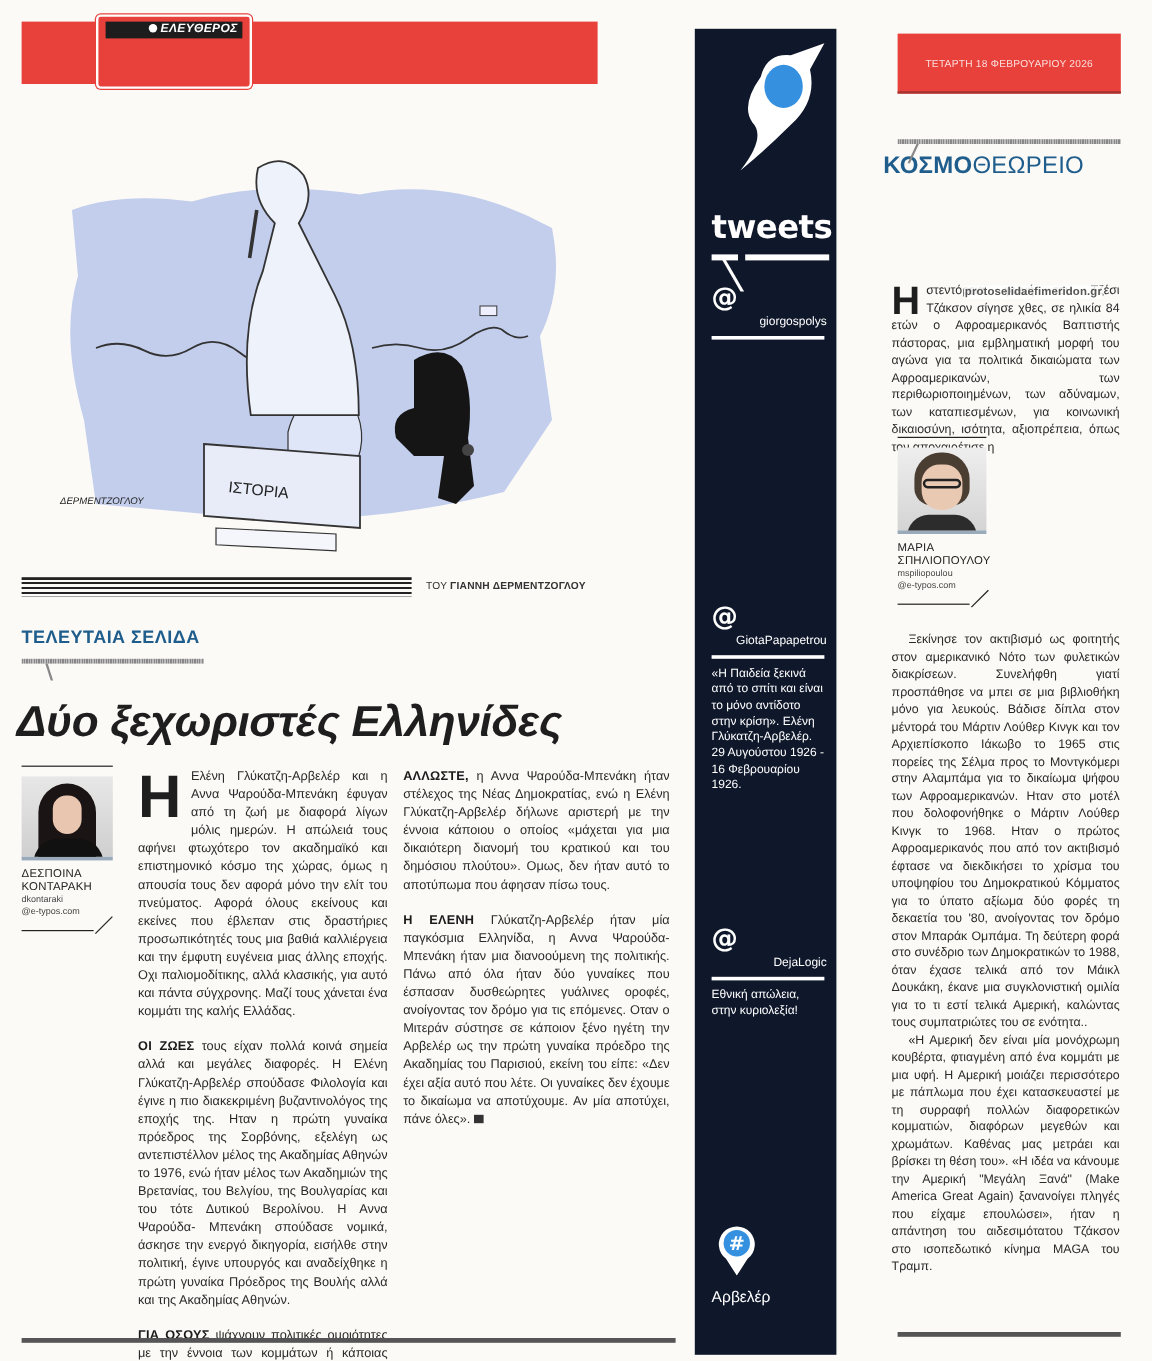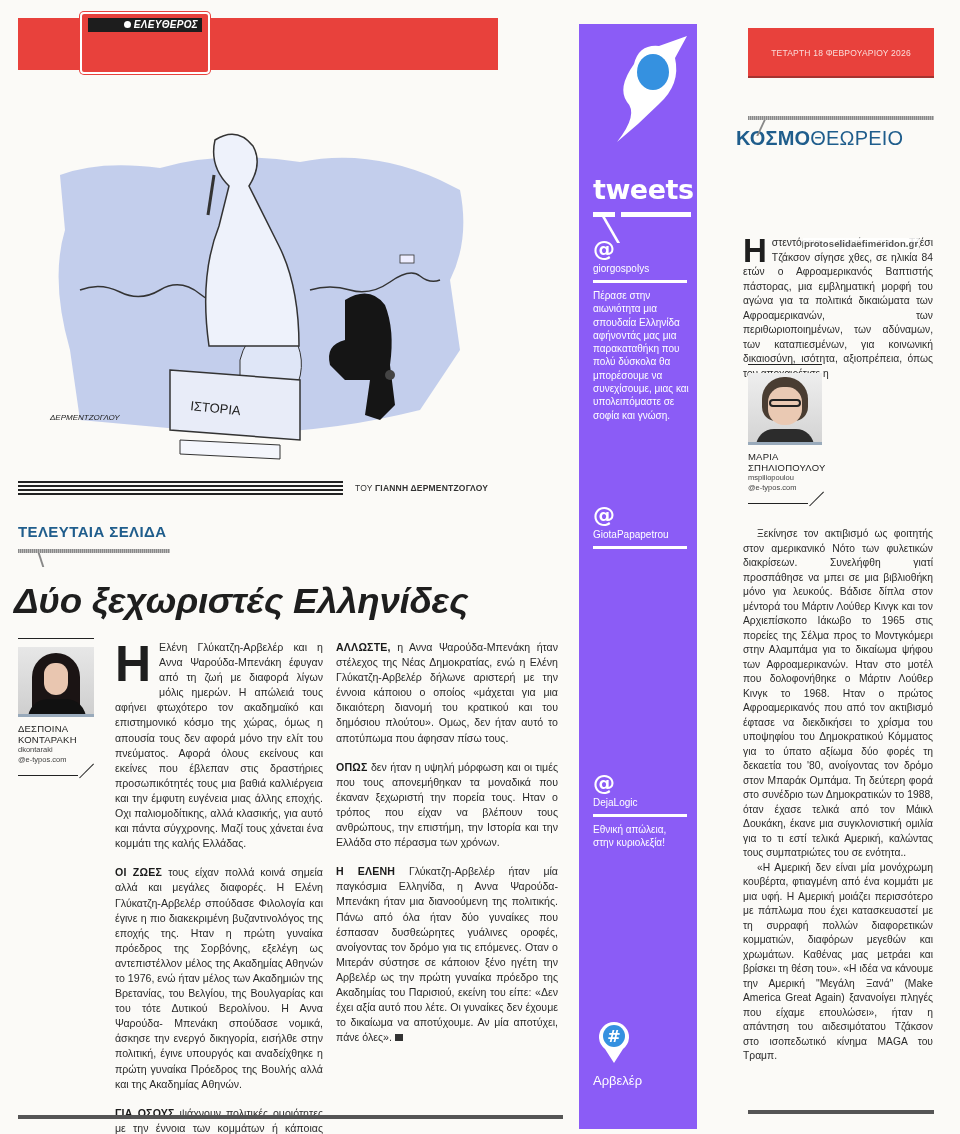--- a/index.html
+++ b/index.html
@@ -43,28 +43,28 @@
   .col { position: absolute; font-size: 10.6px; line-height: 15.1px; color: #2a2a2a; text-align: justify; hyphens: auto; }
   .col p { margin-bottom: 14px; }
   .col b.lead { font-weight: bold; color: #1a1a1a; letter-spacing: .2px; }
   .col1 { left: 115px; top: 640px; width: 208px; }
   .col2 { left: 336px; top: 640px; width: 222px; }
   .dropcap { float: left; font-size: 50px; line-height: 44px; font-weight: bold; color: #1e1e1e; margin: 2px 8px 0 0; font-family: "Liberation Sans", sans-serif; }
   .endmark { display: inline-block; width: 8px; height: 7px; background: #333; margin-left: 3px; }
   .bottom-rule { position: absolute; height: 4px; background: #555; }
 
   
-  .tweets { position: absolute; left: 579px; top: 24px; width: 118px; height: 1105px; background: #8b5cf6; color: #fff; }
+  .tweets { position: absolute; left: 579px; top: 24px; width: 118px; height: 1105px; background: #0f172a; color: #fff; }
   .tweets-logo { position: absolute; left: 0; top: 0; width: 118px; height: 150px; }
   .tweets-word { position: absolute; left: 14px; top: 150px; font-size: 27px; font-weight: bold; letter-spacing: -.5px; font-family: "DejaVu Sans", sans-serif; }
   .tweets-rule { position: absolute; top: 188px; height: 5px; background: #fff; }
   .tweets-tick { position: absolute; left: 30px; top: 191px; width: 3px; height: 28px; background: #fff; transform: skewX(30deg); }
   .tweet { position: absolute; left: 14px; width: 96px; }
   .tweet .at { font-size: 22px; font-weight: bold; line-height: 22px; font-family: "DejaVu Sans", sans-serif; }
-  .tweet .handle { font-size: 10px; line-height: 14px; margin-top: 2px; }
+  .tweet .handle { font-size: 10px; line-height: 14px; margin-top: 2px; text-align: right; }
   .tweet .hr { height: 3px; background: #fff; margin: 4px 0 6px; width: 94px; }
   .tweet .txt { font-size: 10px; line-height: 13.3px; }
   .hashtag-pin { position: absolute; left: 18px; top: 995px; width: 34px; height: 46px; }
   .hashtag-label { position: absolute; left: 14px; top: 1049px; font-size: 13px; font-weight: normal; }
 
   
   .right { position: absolute; left: 700px; top: 0; width: 260px; height: 1086px; }
   .date-bar { position: absolute; left: 48px; top: 28px; width: 186px; height: 50px; background: #e8413c; border-bottom: 2px solid #a53330; color: #fbdcd9; font-size: 8.5px; line-height: 50px; text-align: center; letter-spacing: .2px; }
   .kosmo { position: absolute; left: 36px; top: 95px; font-size: 20px; letter-spacing: .2px; margin-top: 32px; }
   .kosmo .k1 { color: #1f5d8c; font-weight: bold; }
@@ -143,47 +143,46 @@
   </div>
 
   <div class="col col1">
     <p><span class="dropcap">Η</span><span>Ελένη Γλύκατζη-Αρβελέρ και η Αννα Ψαρούδα-Μπενάκη έφυγαν από τη ζωή με διαφορά λίγων μόλις ημερών. Η απώλειά τους αφήνει φτωχότερο τον ακαδημαϊκό και επιστημονικό κόσμο της χώρας, όμως η απουσία τους δεν αφορά μόνο την ελίτ του πνεύματος. Αφορά όλους εκείνους και εκείνες που έβλεπαν στις δραστήριες προσωπικότητές τους μια βαθιά καλλιέργεια και την έμφυτη ευγένεια μιας άλλης εποχής. Οχι παλιομοδίτικης, αλλά κλασικής, για αυτό και πάντα σύγχρονης. Μαζί τους χάνεται ένα κομμάτι της καλής Ελλάδας.</span></p>
     <p><b class="lead">ΟΙ ΖΩΕΣ</b> <span>τους είχαν πολλά κοινά σημεία αλλά και μεγάλες διαφορές. Η Ελένη Γλύκατζη-Αρβελέρ σπούδασε Φιλολογία και έγινε η πιο διακεκριμένη βυζαντινολόγος της εποχής της. Ηταν η πρώτη γυναίκα πρόεδρος της Σορβόνης, εξελέγη ως αντεπιστέλλον μέλος της Ακαδημίας Αθηνών το 1976, ενώ ήταν μέλος των Ακαδημιών της Βρετανίας, του Βελγίου, της Βουλγαρίας και του τότε Δυτικού Βερολίνου. Η Αννα Ψαρούδα- Μπενάκη σπούδασε νομικά, άσκησε την ενεργό δικηγορία, εισήλθε στην πολιτική, έγινε υπουργός και αναδείχθηκε η πρώτη γυναίκα Πρόεδρος της Βουλής αλλά και της Ακαδημίας Αθηνών.</span></p>
     <p><b class="lead">ΓΙΑ ΟΣΟΥΣ</b> <span>ψάχνουν πολιτικές ομοιότητες με την έννοια των κομμάτων ή κάποιας συγκεκριμένης ιδεολογίας, τα αποτελέσματα θα είναι πενιχρά. Οχι επειδή οι εκλιπούσες δεν είχαν πολιτική άποψη και θέση, αλίμονο.</span></p>
   </div>
 
   <div class="col col2">
     <p><b class="lead">ΑΛΛΩΣΤΕ,</b> <span>η Αννα Ψαρούδα-Μπενάκη ήταν στέλεχος της Νέας Δημοκρατίας, ενώ η Ελένη Γλύκατζη-Αρβελέρ δήλωνε αριστερή με την έννοια κάποιου ο οποίος «μάχεται για μια δικαιότερη διανομή του κρατικού και του δημόσιου πλούτου». Ομως, δεν ήταν αυτό το αποτύπωμα που άφησαν πίσω τους.</span></p>
-    <p><b class="lead">ΟΠΩΣ</b> <span>δεν ήταν η υψηλή μόρφωση και οι τιμές που τους απονεμήθηκαν τα μοναδικά που έκαναν ξεχωριστή την πορεία τους. Ηταν ο τρόπος που είχαν να βλέπουν τους ανθρώπους, την επιστήμη, την Ιστορία και την Ελλάδα στο πέρασμα των χρόνων.</span></p>
     <p><b class="lead">Η ΕΛΕΝΗ</b> <span>Γλύκατζη-Αρβελέρ ήταν μία παγκόσμια Ελληνίδα, η Αννα Ψαρούδα-Μπενάκη ήταν μια διανοούμενη της πολιτικής. Πάνω από όλα ήταν δύο γυναίκες που έσπασαν δυσθεώρητες γυάλινες οροφές, ανοίγοντας τον δρόμο για τις επόμενες. Οταν ο Μιτεράν σύστησε σε κάποιον ξένο ηγέτη την Αρβελέρ ως την πρώτη γυναίκα πρόεδρο της Ακαδημίας του Παρισιού, εκείνη του είπε: «Δεν έχει αξία αυτό που λέτε. Οι γυναίκες δεν έχουμε το δικαίωμα να αποτύχουμε. Αν μία αποτύχει, πάνε όλες».</span><span class="endmark"></span></p>
   </div>
   <div class="bottom-rule" style="left:18px; top:1115px; width:545px;"></div>
 </div>
 
 <div class="tweets">
   <svg class="tweets-logo" viewBox="0 0 118 150">
     <path d="M55 40 Q60 20 80 22 L108 12 L96 34 Q102 60 80 80 Q60 100 38 118 Q60 90 48 78 Q38 64 55 40 Z" fill="#fff"></path>
     <ellipse cx="74" cy="48" rx="16" ry="18" fill="#3591e0"></ellipse>
   </svg>
   <div class="tweets-word">tweets</div>
   <div class="tweets-rule" style="left:14px; width:22px;"></div>
   <div class="tweets-rule" style="left:42px; width:70px;"></div>
   <div class="tweets-tick"></div>
 
   <div class="tweet" style="top:214px;">
     <div class="at">@</div>
     <div class="handle">giorgospolys</div>
     <div class="hr"></div>
-    <div class="txt">Πέρασε στην αιωνιότητα μια σπουδαία Ελληνίδα αφήνοντάς μας μια παρακαταθήκη που πολύ δύσκολα θα μπορέσουμε να συνεχίσουμε, μιας και υπολειπόμαστε σε σοφία και γνώση.</div>
   </div>
 
   <div class="tweet" style="top:480px;">
     <div class="at">@</div>
     <div class="handle">GiotaPapapetrou</div>
     <div class="hr"></div>
+    <div class="txt">«Η Παιδεία ξεκινά από το σπίτι και είναι το μόνο αντίδοτο στην κρίση». Ελένη Γλύκατζη-Αρβελέρ. 29 Αυγούστου 1926 - 16 Φεβρουαρίου 1926.</div>
   </div>
 
   <div class="tweet" style="top:748px;">
     <div class="at">@</div>
     <div class="handle">DejaLogic</div>
     <div class="hr"></div>
     <div class="txt">Εθνική απώλεια, στην κυριολεξία!</div>
   </div>
 
   <svg class="hashtag-pin" viewBox="0 0 34 46">

